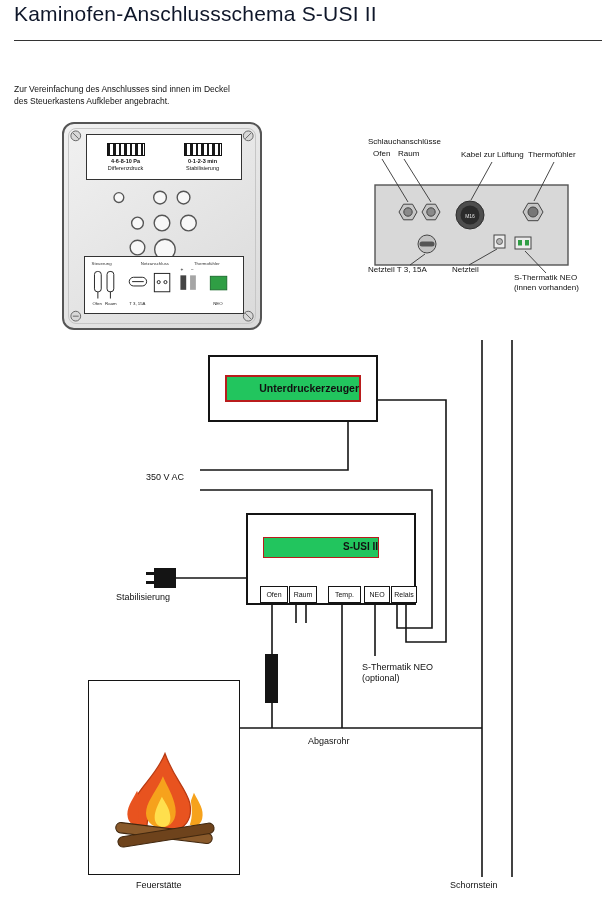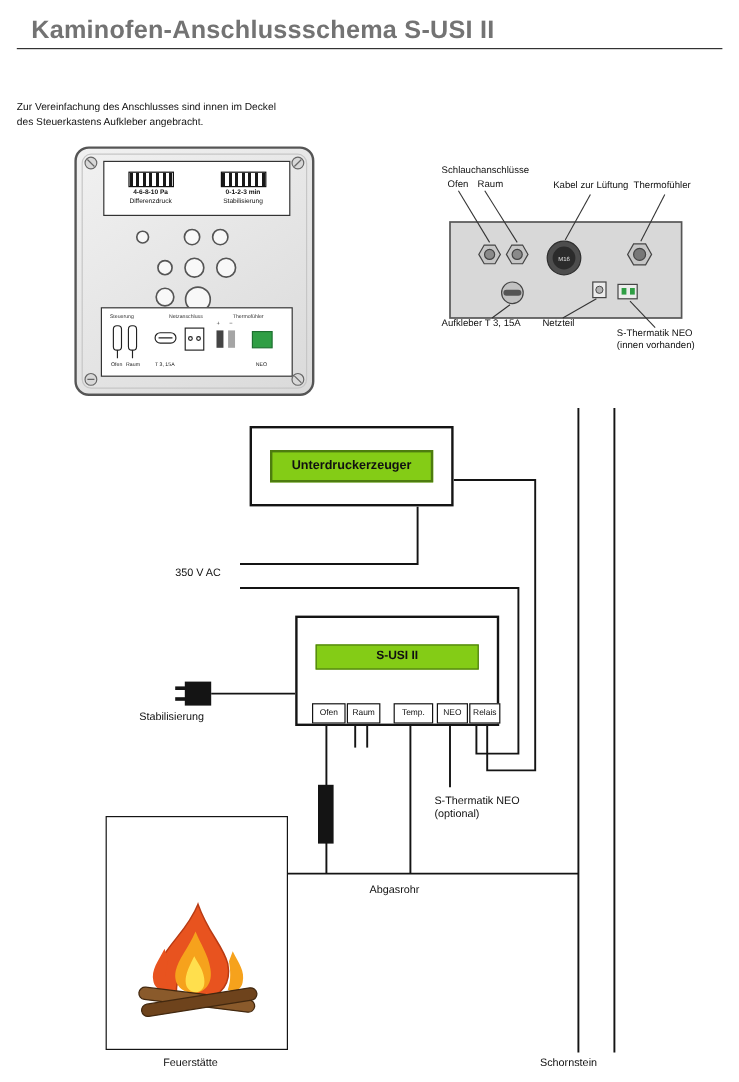--- a/index.html
+++ b/index.html
@@ -1,40 +1,40 @@
 <!DOCTYPE html>
 <html><head>
 <meta charset="utf-8">
 <style>
   *{box-sizing:border-box}
   body{margin:0;background:#fff}
   .page{position:relative;width:616px;height:902px;background:#fff;font-family:"Liberation Sans",sans-serif;color:#111;overflow:hidden}
-  .title{position:absolute;left:14px;top:2px;margin:12px;font-size:21px;font-weight:700;color:#737373;letter-spacing:.2px}
+  .title{position:absolute;left:14px;top:2px;margin:0;font-size:21px;font-weight:400;color:#0f172a;letter-spacing:.2px}
   .title-rule{position:absolute;left:14px;top:40px;width:588px;border-top:1px solid #333}
   .intro{position:absolute;left:14px;top:83px;font-size:8.5px;font-weight:400;line-height:12px}
   .intro span{display:block}
   .control-box{position:absolute;left:62px;top:122px;width:200px;height:208px;border:2px solid #555;border-radius:12px;background:linear-gradient(145deg,#f1f1f1,#dadada)}
   .control-box::after{content:"";position:absolute;inset:4px;border:1px solid #c6c6c6;border-radius:8px;pointer-events:none;z-index:0}
   .cb-svg{position:absolute;inset:0;width:100%;height:100%;z-index:1}
   .sticker{position:absolute;background:#fff;border:1px solid #333;z-index:2}
   .sticker-top{left:22px;top:10px;width:156px;height:46px;display:flex;justify-content:space-around;align-items:center}
   .dip-col{text-align:center}
   .dip-switch{width:38px;height:13px;margin:0 auto 2px;border:1px solid #111;background:repeating-linear-gradient(90deg,#181818 0 2.5px,#fff 2.5px 5.5px)}
   .dip-scale{font-size:5.5px;font-weight:700;line-height:7px}
   .dip-caption{font-size:5.5px;line-height:7px}
   .sticker-bottom{left:20px;top:132px;width:160px;height:58px}
   .wiring-svg{width:100%;height:100%;display:block}
   .lbl{position:absolute;font-size:8px;line-height:10px;color:#111;white-space:nowrap;z-index:3}
   .s9{font-size:9px;line-height:11px}
   .panel-svg{position:absolute;left:368px;top:132px}
   .schematic-svg{position:absolute;left:0;top:330px;z-index:1}
   .box{position:absolute;background:#fff;border:2px solid #141414;z-index:2}
-  .inner-label{position:absolute;border:2px solid #4d7c0f;text-align:center;font-weight:700;background:#84cc16}
+  .inner-label{position:absolute;border:2px solid #b91c1c;text-align:right;font-weight:700;background:#22c55e}
   .vacuum-inner{left:15px;top:18px;width:136px;height:27px;font-size:10.5px;line-height:23px}
-  .controller-title{left:15px;top:22px;width:136px;height:21px;border-width:1.5px;font-size:10px;line-height:18px}
+  .controller-title{left:15px;top:22px;width:116px;height:21px;border-width:1.5px;font-size:10px;line-height:18px}
   .port{position:absolute;top:71px;height:17px;border:1px solid #141414;background:#fff;font-size:7px;text-align:center;line-height:15px}
   .fireplace{border-width:1.5px}
   .fire-svg{position:absolute;left:14px;top:68px;width:124px;height:104px}
   .neo-opt span{display:block}
   svg{font-family:"Liberation Sans",sans-serif}
 </style>
 </head>
 <body>
 
 <div class="page">
@@ -158,21 +158,21 @@
       <rect x="150" y="108" width="4" height="5.5" fill="#2f9e44"></rect>
       <rect x="157" y="108" width="4" height="5.5" fill="#2f9e44"></rect>
     </g>
   </svg>
 
   <div class="lbl" style="left:368px;top:137px">Schlauchanschlüsse</div>
   <div class="lbl" style="left:373px;top:149px">Ofen</div>
   <div class="lbl" style="left:398px;top:149px">Raum</div>
   <div class="lbl" style="left:461px;top:150px">Kabel zur Lüftung</div>
   <div class="lbl" style="left:528px;top:150px">Thermofühler</div>
-  <div class="lbl" style="left:368px;top:265px">Aufkleber T 3, 15A</div>
+  <div class="lbl" style="left:368px;top:265px">Netzteil T 3, 15A</div>
   <div class="lbl" style="left:452px;top:265px">Netzteil</div>
   <div class="lbl neo-opt" style="left:514px;top:273px">
     <span>S-Thermatik NEO</span>
     <span>(innen vorhanden)</span>
   </div>
 
   <svg class="schematic-svg" width="616" height="572" viewBox="0 0 616 572">
     <g stroke="#141414" stroke-width="1.6" fill="none">
       <g>
         <line x1="482" y1="10" x2="482" y2="547"></line>

